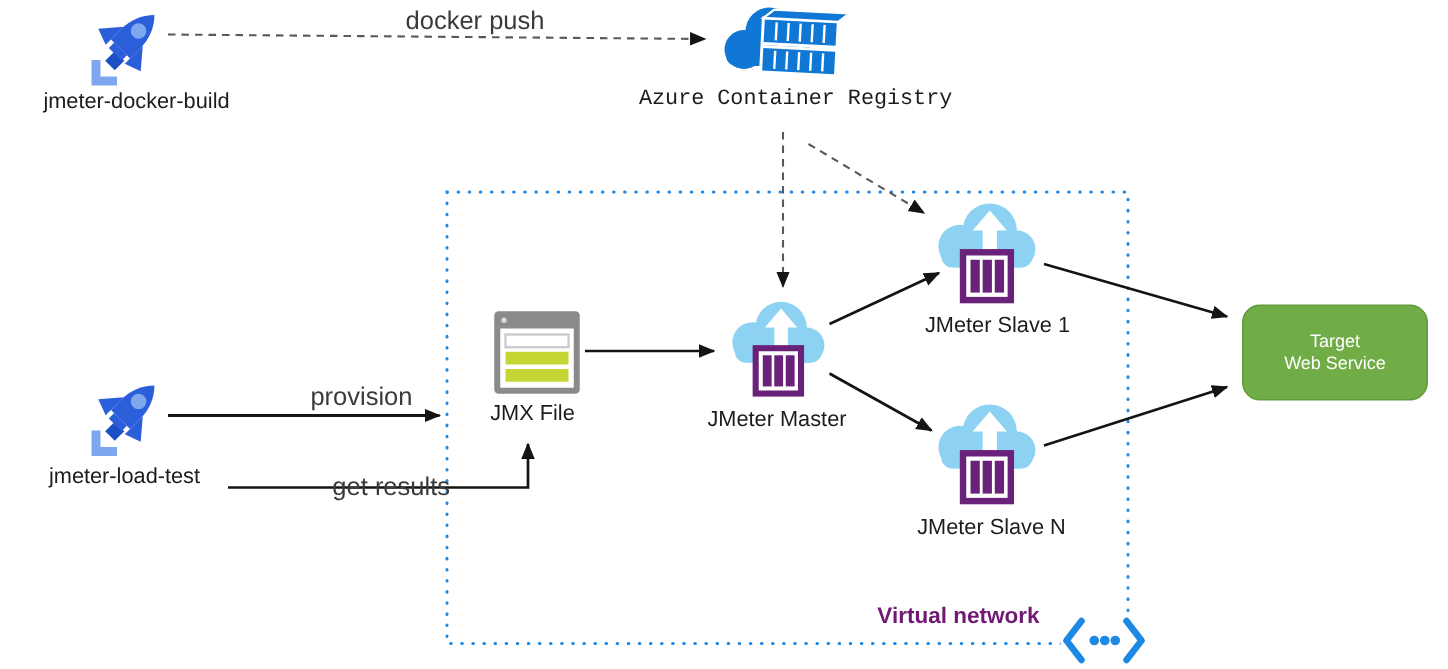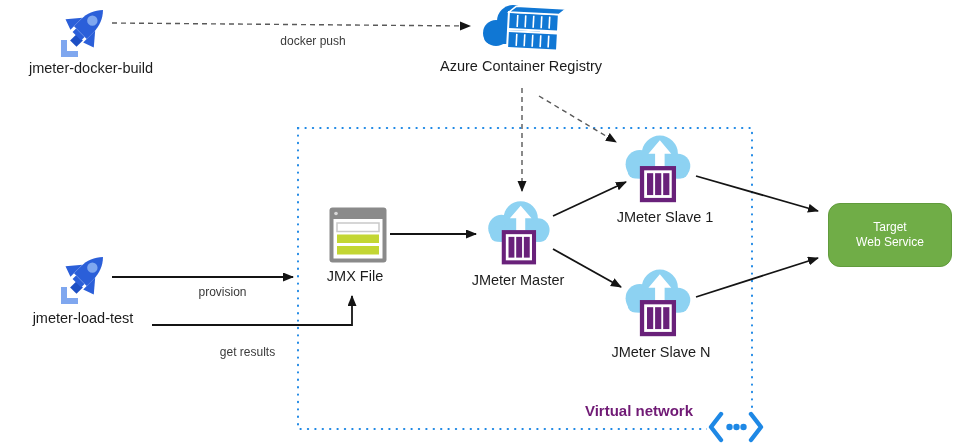--- a/index.html
+++ b/index.html
@@ -2,21 +2,21 @@
 <html><head>
 <meta charset="utf-8">
 <style>
   html,body{margin:0;padding:0;background:#fff;}
   .canvas{position:relative;width:965px;height:446px;background:#fff;overflow:hidden;
           font-family:"Liberation Sans",sans-serif;}
   .overlay{position:absolute;left:0;top:0;z-index:1;}
   .abs{position:absolute;z-index:2;}
   .node-label{position:absolute;z-index:3;font-size:14.5px;color:#1c1c1c;white-space:nowrap;text-align:center;}
   .center{text-align:center;}
-  .edge-label{position:absolute;z-index:3;font-size:12px;color:#3a3a3a;text-align:center;white-space:nowrap;margin-top:30px;}
+  .edge-label{position:absolute;z-index:3;font-size:17px;color:#3a3a3a;text-align:right;white-space:nowrap;}
   .green-box{position:absolute;left:828px;top:203px;width:124px;height:64px;z-index:2;
              background:#70AD47;border:1.5px solid #619B3C;border-radius:12px;box-sizing:border-box;
              color:#fff;display:flex;flex-direction:column;align-items:center;justify-content:center;
              font-size:12px;line-height:1.25;}
   .vnet-label{position:absolute;left:555px;top:402px;width:138px;z-index:3;text-align:right;
               color:#701a75;font-size:15px;font-weight:700;}
   .vnet-icon-wrap{position:absolute;left:707px;top:410px;width:58px;height:34px;z-index:4;
                   background:#fff;display:flex;align-items:center;justify-content:center;}
 </style>
 </head>
@@ -93,21 +93,21 @@
         <g stroke="#fff" stroke-width="1.6">
           <line x1="38" y1="33.5" x2="38" y2="45.5"></line>
           <line x1="46" y1="33.5" x2="46" y2="45.5"></line>
           <line x1="54" y1="33.5" x2="54" y2="45.5"></line>
           <line x1="62" y1="33.5" x2="62" y2="45.5"></line>
           <line x1="70" y1="33.5" x2="70" y2="45.5"></line>
         </g>
       </g>
     </svg>
   </div>
-  <div class="node-label center" style="left:426px;top:58px;width:190px;">Azure Container Registry</div>
+  <div class="node-label center" style="left:426px;top:58px;width:190px;font-family:Liberation Mono, monospace;">Azure Container Registry</div>
 
   <div class="abs" style="left:328px;top:206px;">
     <svg width="60" height="60" viewBox="0 0 60 60">
       <rect x="1.5" y="1.5" width="57" height="55" rx="3" fill="#8A8A8A"></rect>
       <circle cx="8" cy="7.5" r="1.8" fill="#D9D9D9"></circle>
       <rect x="5.5" y="13" width="49" height="39.5" fill="#fff"></rect>
       <rect x="9" y="17" width="42" height="8.5" fill="#FFFFFF" stroke="#C9C9C9" stroke-width="1.5"></rect>
       <rect x="9" y="28.5" width="42" height="8.5" fill="#C3D633"></rect>
       <rect x="9" y="40" width="42" height="8.5" fill="#C3D633"></rect>
     </svg>

